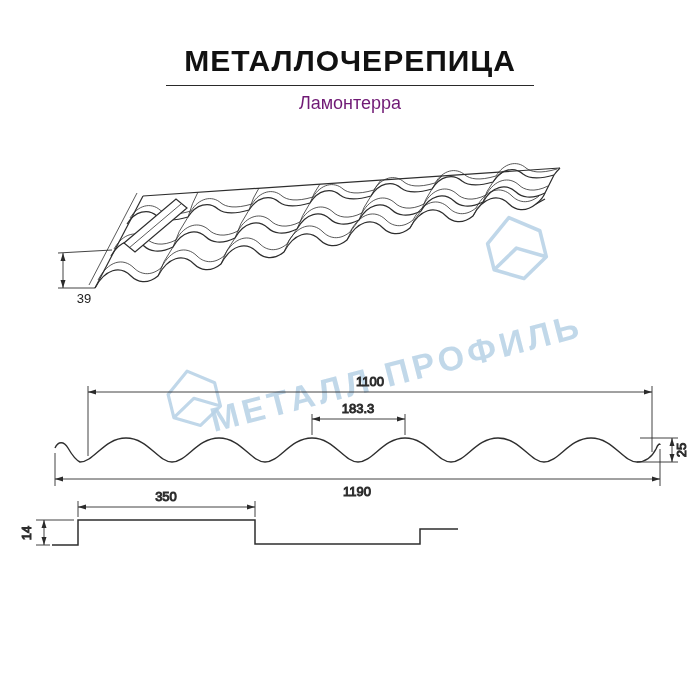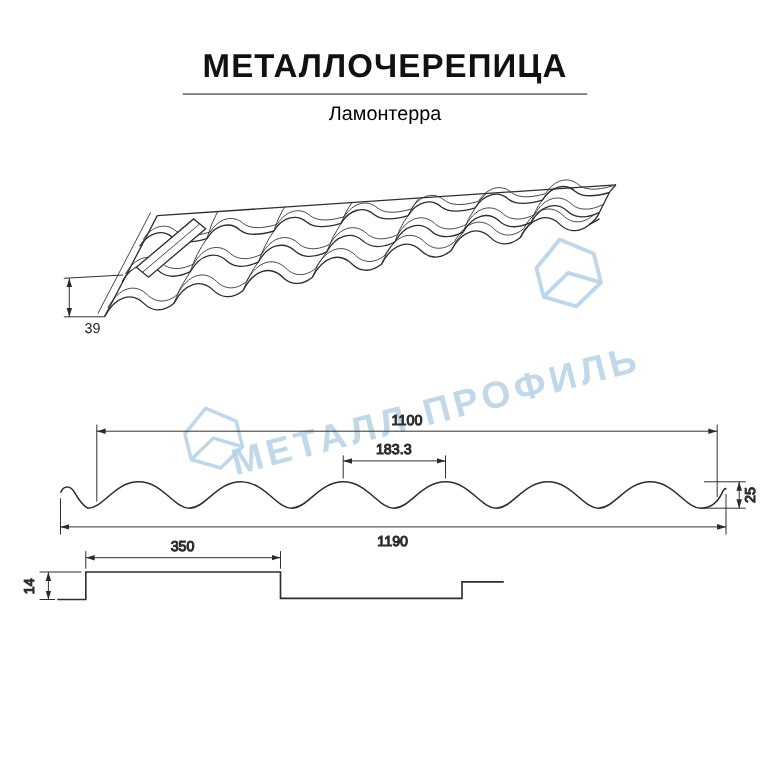--- a/index.html
+++ b/index.html
@@ -1,21 +1,21 @@
 <!DOCTYPE html>
 <html><head>
 <meta charset="utf-8">
 <style>
   html,body{margin:0;padding:0;background:#ffffff;}
   .stage{position:relative;width:700px;height:616px;background:#ffffff;overflow:hidden;
          font-family:"Liberation Sans",sans-serif;color:#1a1a1a;}
   .header{position:absolute;top:44px;left:0;right:0;text-align:center;z-index:3;}
   .header h1{margin:0;font-size:30px;font-weight:bold;letter-spacing:1px;color:#111;}
   .title-rule{width:368px;height:1px;background:#2a2a2a;margin:7px auto 7px auto;}
-  .header h2{margin:0;font-size:18px;font-weight:normal;color:#000000;}
+  .header h2{margin:0;font-size:18px;font-weight:normal;color:#701a75;}
   svg{position:absolute;left:0;top:0;}
   .wm-layer{z-index:1;}
   .draw-layer{z-index:2;}
   .dimtext{font-family:"Liberation Sans",sans-serif;font-size:13px;fill:#222;}
   .wm-text{font-family:"Liberation Sans",sans-serif;font-weight:bold;letter-spacing:4px;font-size:34px;}
 </style>
 </head>
 <body>
 
 <div class="stage">

